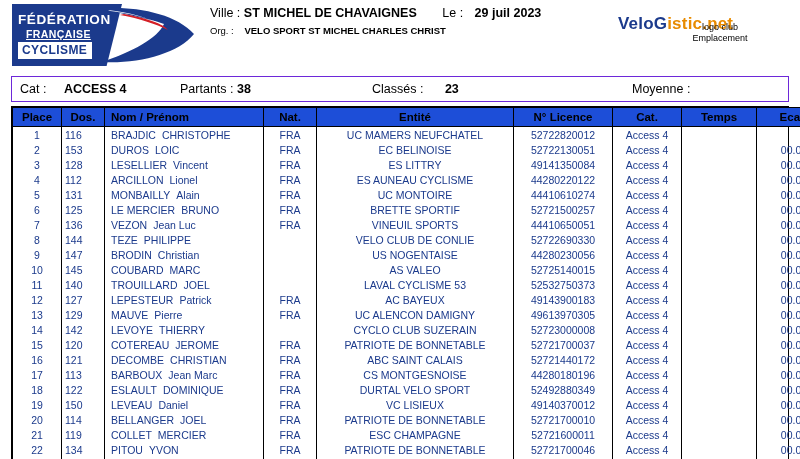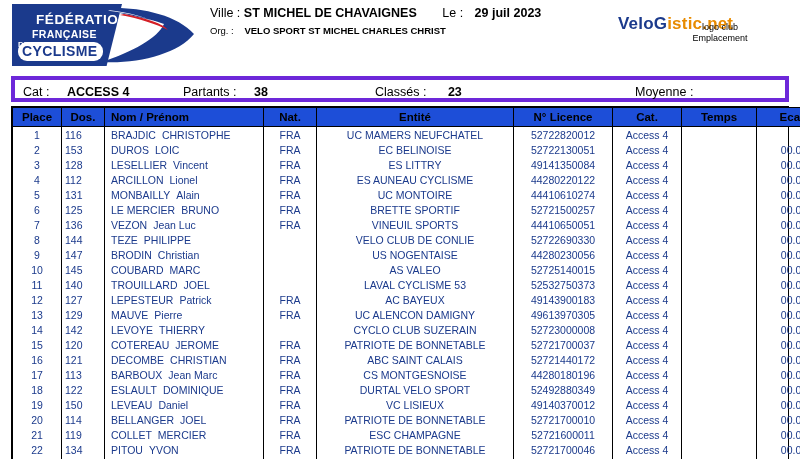--- a/index.html
+++ b/index.html
@@ -44,42 +44,41 @@
   }
   .logo-ffc .fed {
     position: absolute;
     left: 6px;
     top: 8px;
     color: #fff;
     font-size: 13.5px;
     font-weight: bold;
     letter-spacing: 0.6px;
     font-family: "Liberation Sans", sans-serif;
-    margin-left: 18px;
   }
   .logo-ffc .fr {
     position: absolute;
-    left: 20px;
+    left: 14px;
     top: 24px;
     color: #fff;
     font-size: 10.5px;
     font-weight: bold;
     letter-spacing: 0.4px;
+    text-decoration: underline;
   }
   .logo-ffc .cyc {
     position: absolute;
     left: 6px;
     top: 38px;
     background: #fff;
     color: #1b3a8c;
-    font-size: 14px;
+    font-size: 12px;
     font-weight: bold;
     padding: 1px 5px 2px 4px;
     letter-spacing: 0.4px;
-    border-radius: 9px;
   }
   .logo-ffc .de {
     position: absolute;
     left: 6px;
     top: 36px;
     color: #fff;
     font-size: 8px;
     font-weight: bold;
   }
   .logo-ffc .swoosh {
@@ -148,21 +147,21 @@
     margin-left: 18px;
   }
 
   
   .infobar {
     position: absolute;
     left: 11px;
     top: 76px;
     width: 778px;
     height: 26px;
-    border: 4px solid #6d28d9;
+    border: 1px solid #6d28d9;
     box-sizing: border-box;
     font-size: 12.5px;
   }
   .infobar .cell {
     position: absolute;
     top: 5px;
     white-space: nowrap;
   }
   .infobar .lbl { }
   .infobar .val { font-weight: bold; }
@@ -262,21 +261,21 @@
 
   </div>
 
   <div class="infobar">
     <div class="cell ib-cat">
       <span class="lbl">Cat :</span>
       <span class="val" style="margin-left:14px;">ACCESS 4</span>
     </div>
     <div class="cell ib-part">
       <span class="lbl">Partants :</span>
-      <span class="val" style="margin-left:14px;">38</span>
+      <span class="val" style="">38</span>
     </div>
     <div class="cell ib-class">
       <span class="lbl">Classés :</span>
       <span class="val" style="margin-left:18px;">23</span>
     </div>
     <div class="cell ib-moy">
       <span class="lbl">Moyenne :</span>
       <span class="val" style="margin-left:10px;"></span>
     </div>
   </div>

